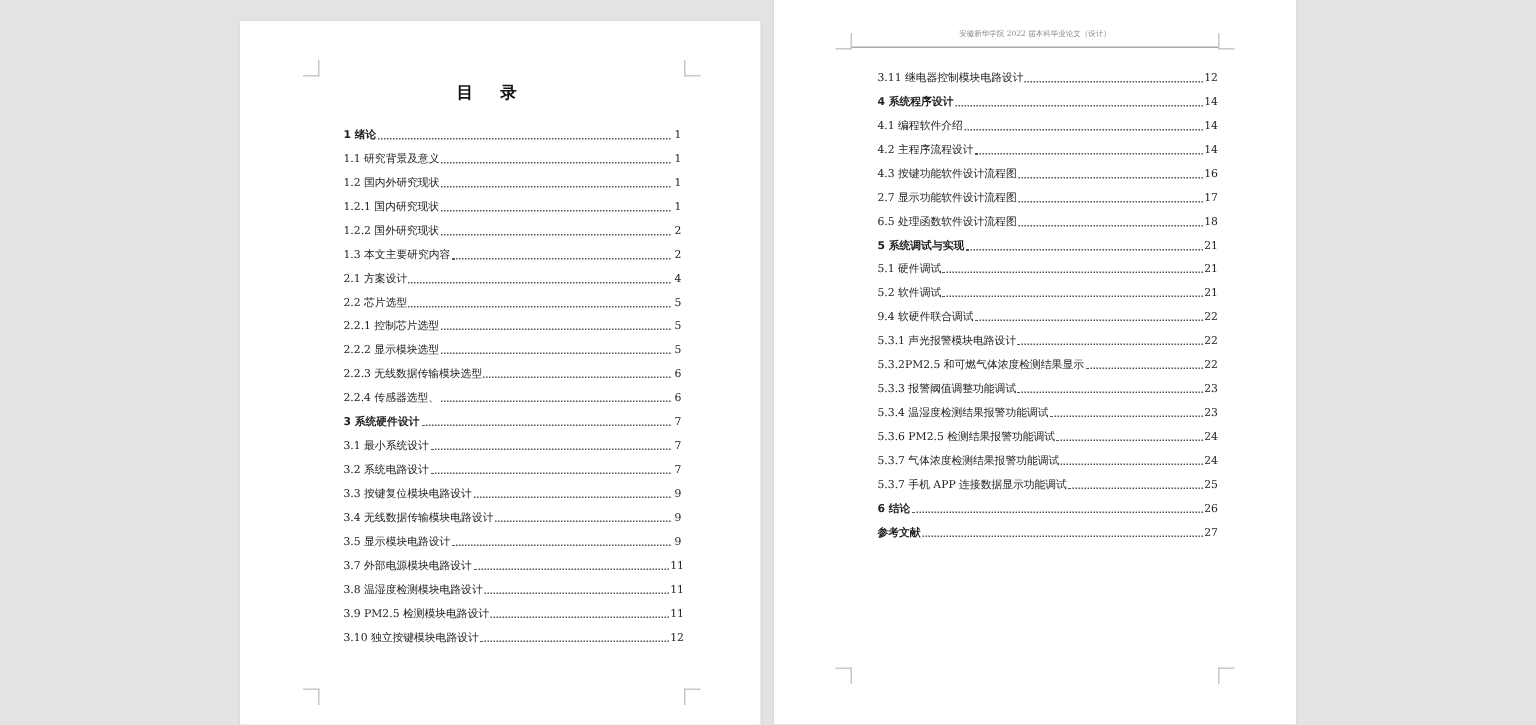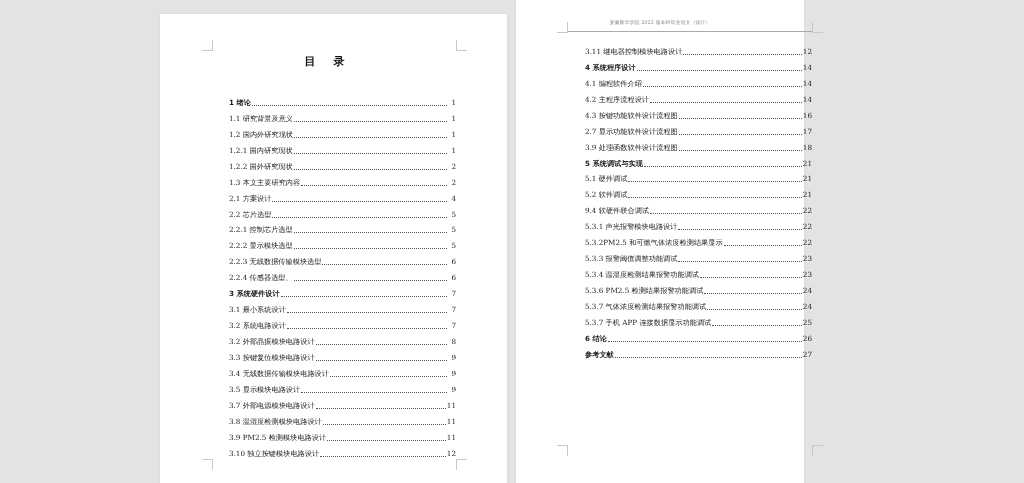--- a/index.html
+++ b/index.html
@@ -8,43 +8,43 @@
     background: #e3e3e3;
     position: relative;
     font-family: "DejaVu Serif", "Liberation Serif", serif;
     color: #222;
   }
   .page {
     position: absolute; top: 0; height: 483px; background: #ffffff;
     box-shadow: 0 0 2px rgba(0,0,0,0.08);
   }
   #page1 { left: 160px; width: 347px; margin-top: 14px; }
-  #page2 { left: 516px; width: 288px; }
+  #page2 { left: 516px; width: 348px; }
   .corner { position: absolute; width: 10px; height: 10px; border-color: #c8c8c8; border-style: solid; border-width: 0; }
   .c-tl { border-right-width: 1px; border-bottom-width: 1px; }
   .c-tr { border-left-width: 1px; border-bottom-width: 1px; }
   .c-bl { border-right-width: 1px; border-top-width: 1px; }
   .c-br { border-left-width: 1px; border-top-width: 1px; }
   .toc-title {
     position: absolute; top: 40px; left: 0; width: 100%; text-align: center;
     font-family: "DejaVu Sans", sans-serif; font-weight: bold; font-size: 11px; letter-spacing: 18px;
     color: #111;
   }
   .toc { position: absolute; margin: 0; padding: 0; list-style: none; }
-  #page1 .toc { left: 69px; width: 227px; top: 79px; }
+  #page1 .toc { left: 69px; width: 227px; top: 66px; }
   #page2 .toc { left: 69px; width: 227px; top: 42px; }
   .toc-row {
     display: flex; align-items: flex-end; height: 15.95px; font-size: 7.2px; line-height: 12px; white-space: nowrap;
   }
   .toc-row.bold .toc-label { font-family: "DejaVu Sans", sans-serif; font-weight: bold; }
   .toc-label { flex: 0 0 auto; }
   .toc-dots {
     flex: 1 1 auto; margin: 0 1px 3px 1px; border-bottom: 1px dotted #555; height: 0;
   }
-  .toc-page { flex: 0 0 auto; min-width: 8px; text-align: right; }
+  .toc-page { flex: 0 0 auto; min-width: 8px; text-align: center; }
   .header-text {
     position: absolute; top: 19px; left: 0; width: 100%; text-align: center;
     font-size: 5px; color: #888;
   }
   .header-line {
     position: absolute; top: 31px; left: 51px; width: 245px; height: 0; border-top: 1px solid #aaa;
   }
 </style>
 </head>
 <body>
@@ -125,25 +125,20 @@
         <span class="toc-label">3.1 最小系统设计</span>
         <span class="toc-dots"></span>
         <span class="toc-page">7</span>
       </li>
       <li class="toc-row">
         <span class="toc-label">3.2 系统电路设计</span>
         <span class="toc-dots"></span>
         <span class="toc-page">7</span>
       </li>
       <li class="toc-row">
-        <span class="toc-label">3.2 外部晶振模块电路设计</span>
-        <span class="toc-dots"></span>
-        <span class="toc-page">8</span>
-      </li>
-      <li class="toc-row">
         <span class="toc-label">3.3  按键复位模块电路设计</span>
         <span class="toc-dots"></span>
         <span class="toc-page">9</span>
       </li>
       <li class="toc-row">
         <span class="toc-label">3.4 无线数据传输模块电路设计</span>
         <span class="toc-dots"></span>
         <span class="toc-page">9</span>
       </li>
       <li class="toc-row">
@@ -206,21 +201,21 @@
         <span class="toc-label">4.3  按键功能软件设计流程图</span>
         <span class="toc-dots"></span>
         <span class="toc-page">16</span>
       </li>
       <li class="toc-row">
         <span class="toc-label">2.7 显示功能软件设计流程图</span>
         <span class="toc-dots"></span>
         <span class="toc-page">17</span>
       </li>
       <li class="toc-row">
-        <span class="toc-label">3.9 处理函数软件设计流程图</span>
+        <span class="toc-label">6.5 处理函数软件设计流程图</span>
         <span class="toc-dots"></span>
         <span class="toc-page">18</span>
       </li>
       <li class="toc-row bold">
         <span class="toc-label">5 系统调试与实现</span>
         <span class="toc-dots"></span>
         <span class="toc-page">21</span>
       </li>
       <li class="toc-row">
         <span class="toc-label">5.1 硬件调试</span>

